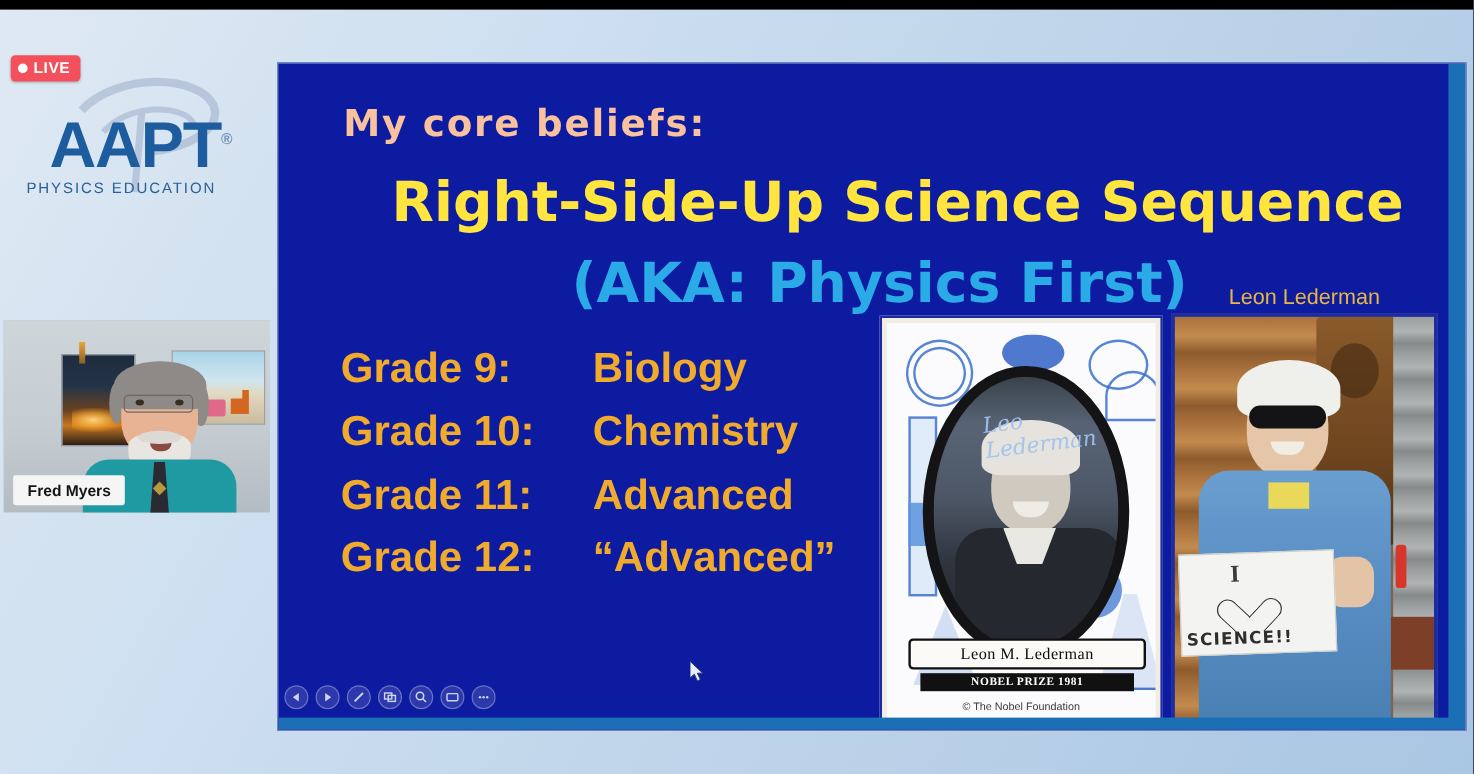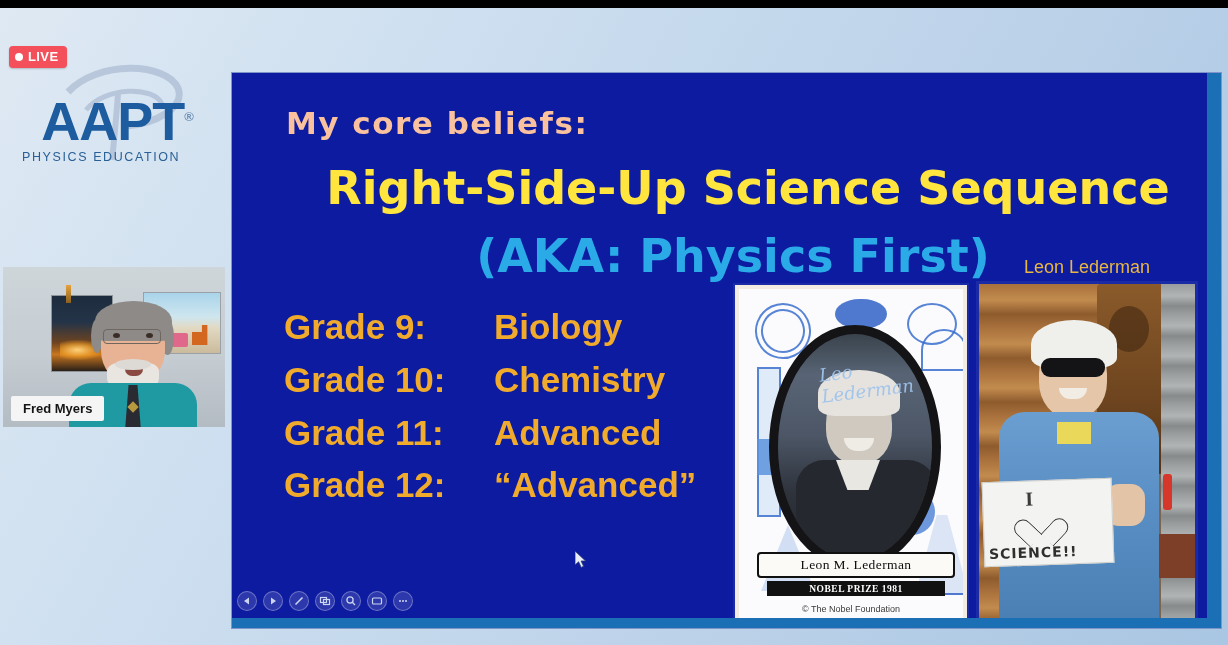--- a/index.html
+++ b/index.html
@@ -67,21 +67,21 @@
   .cam-body { position:absolute; left:66px; top:116px; width:128px; height:50px;
     background:#1f9aa2; border-radius:22px 22px 0 0; }
   .cam-tie { position:absolute; left:122px; top:118px; width:16px; height:46px;
     background:#2a2a33; clip-path:polygon(22% 0,78% 0,100% 100%,0 100%); }
   .cam-tie i { position:absolute; left:4px; top:18px; width:8px; height:8px;
     background:#b79a3f; transform:rotate(45deg); }
   .cam-name { position:absolute; left:8px; bottom:6px; background:#f5f5f5; color:#141414;
     font-size:13px; font-weight:bold; padding:5px 12px; border-radius:2px; }
 
   
-  .slide-frame { position:absolute; left:231px; top:72px; width:991px; height:557px; z-index:30;
+  .slide-frame { position:absolute; left:231px; top:52px; width:991px; height:557px; z-index:30;
     background:#0d1ba0; border:1px solid #7d95c9; overflow:hidden; }
   .slide-edge-r { position:absolute; right:0; top:0; width:14px; height:100%;
     background:#1a6fb5; z-index:5; }
   .slide-edge-b { position:absolute; left:0; bottom:0; width:100%; height:10px;
     background:#1a6fb5; z-index:5; }
 
   .s-belief { position:absolute; left:54px; top:32px; font-size:31px; color:#f9c19e;
     font-family:"DejaVu Sans", sans-serif; font-weight:bold; letter-spacing:1.5px; }
   .s-title { position:absolute; left:76px; top:88px; width:880px; text-align:center;
     font-size:46px; color:#ffe53e; font-family:"DejaVu Sans", sans-serif; font-weight:bold;

